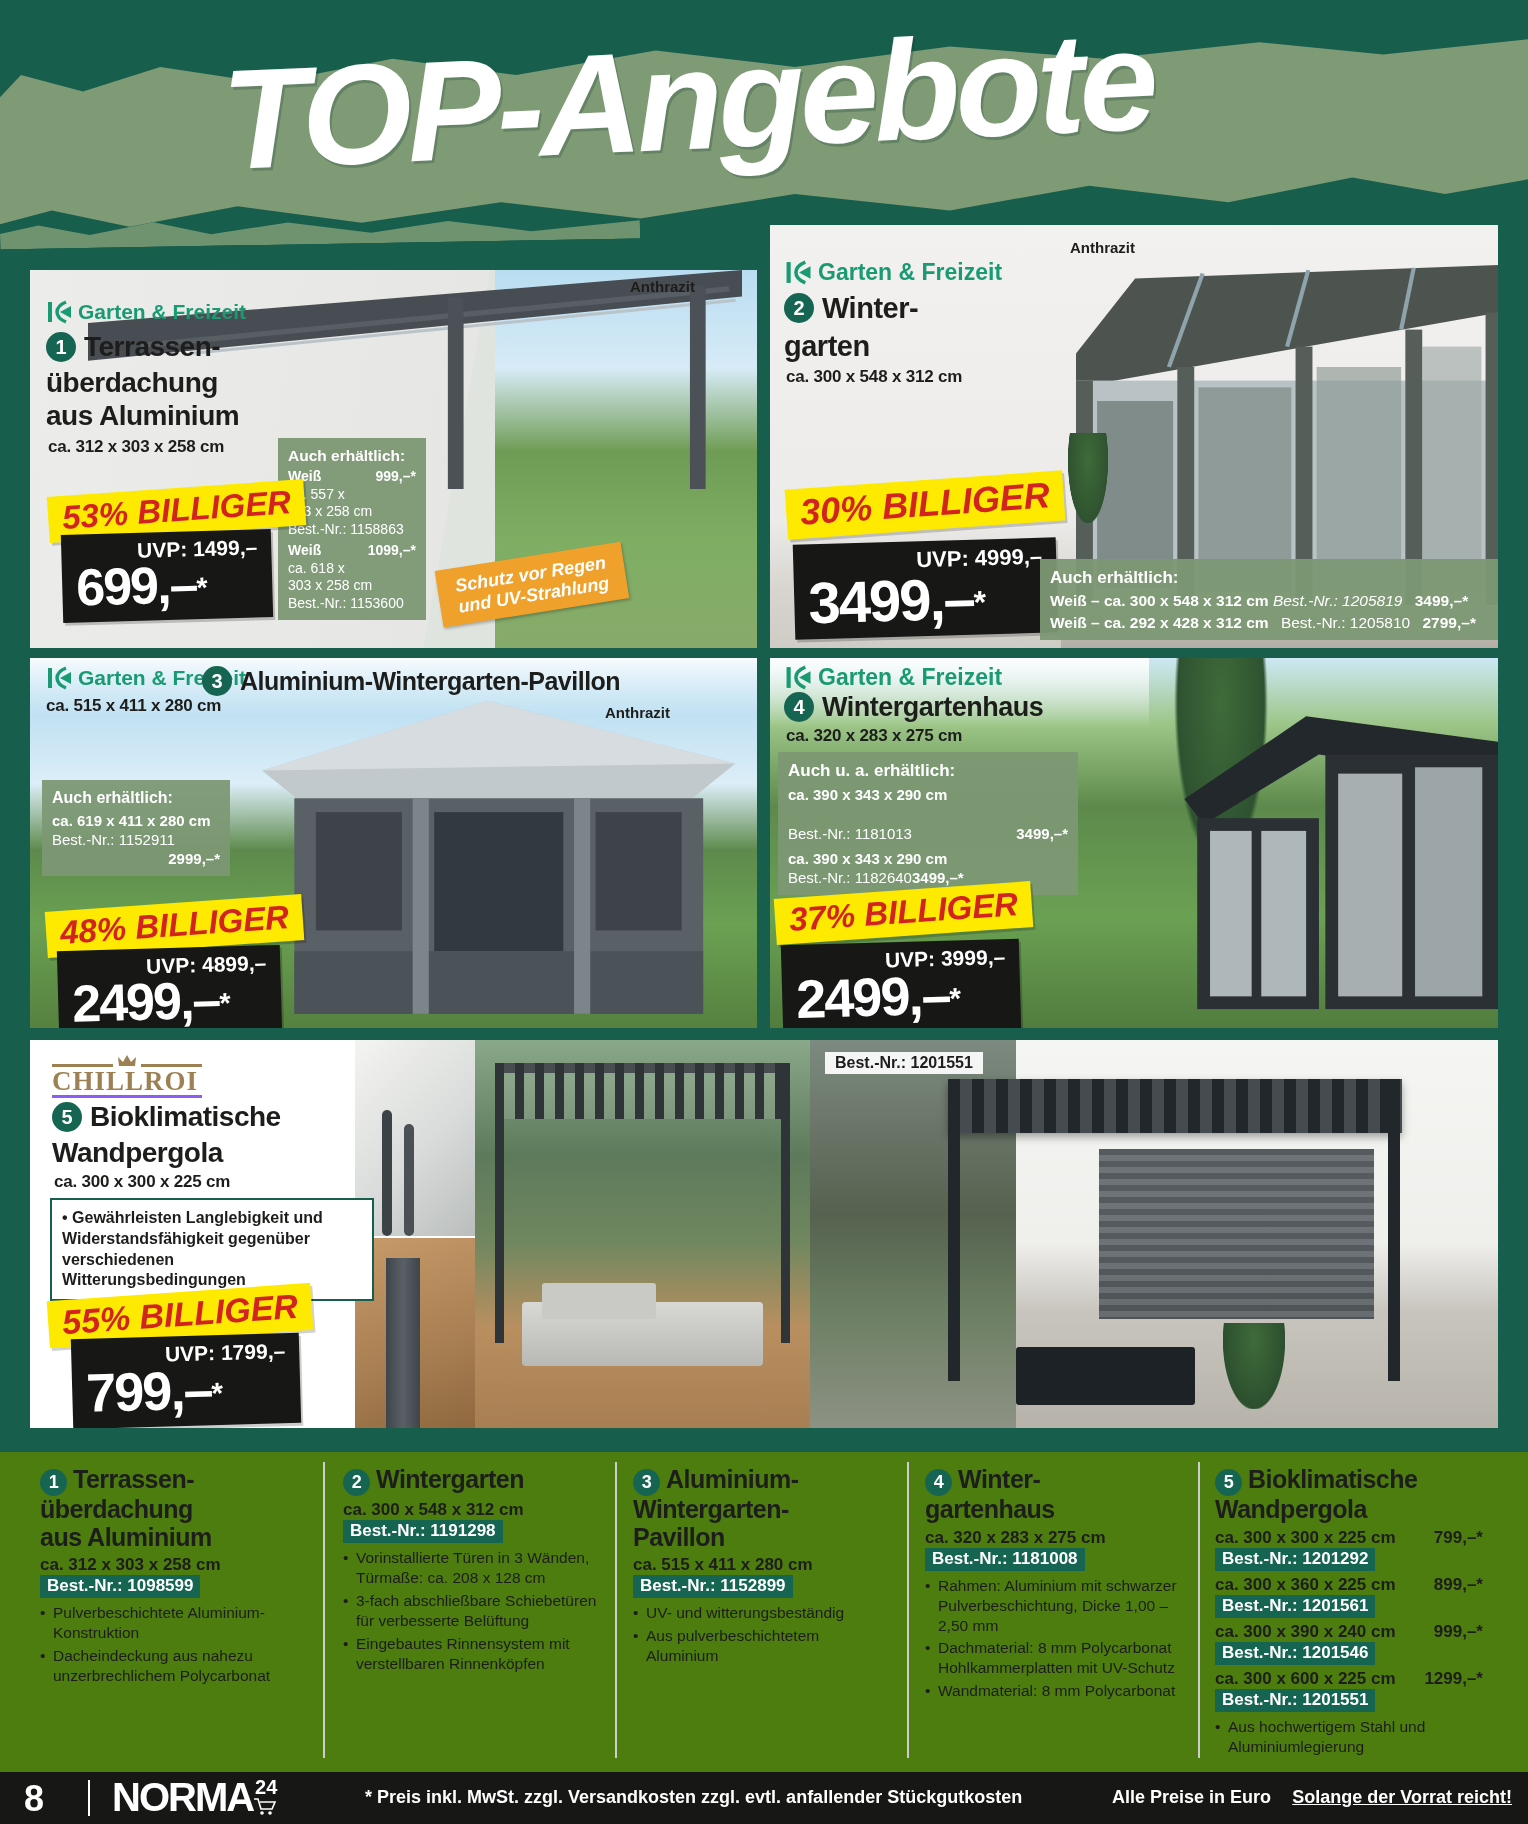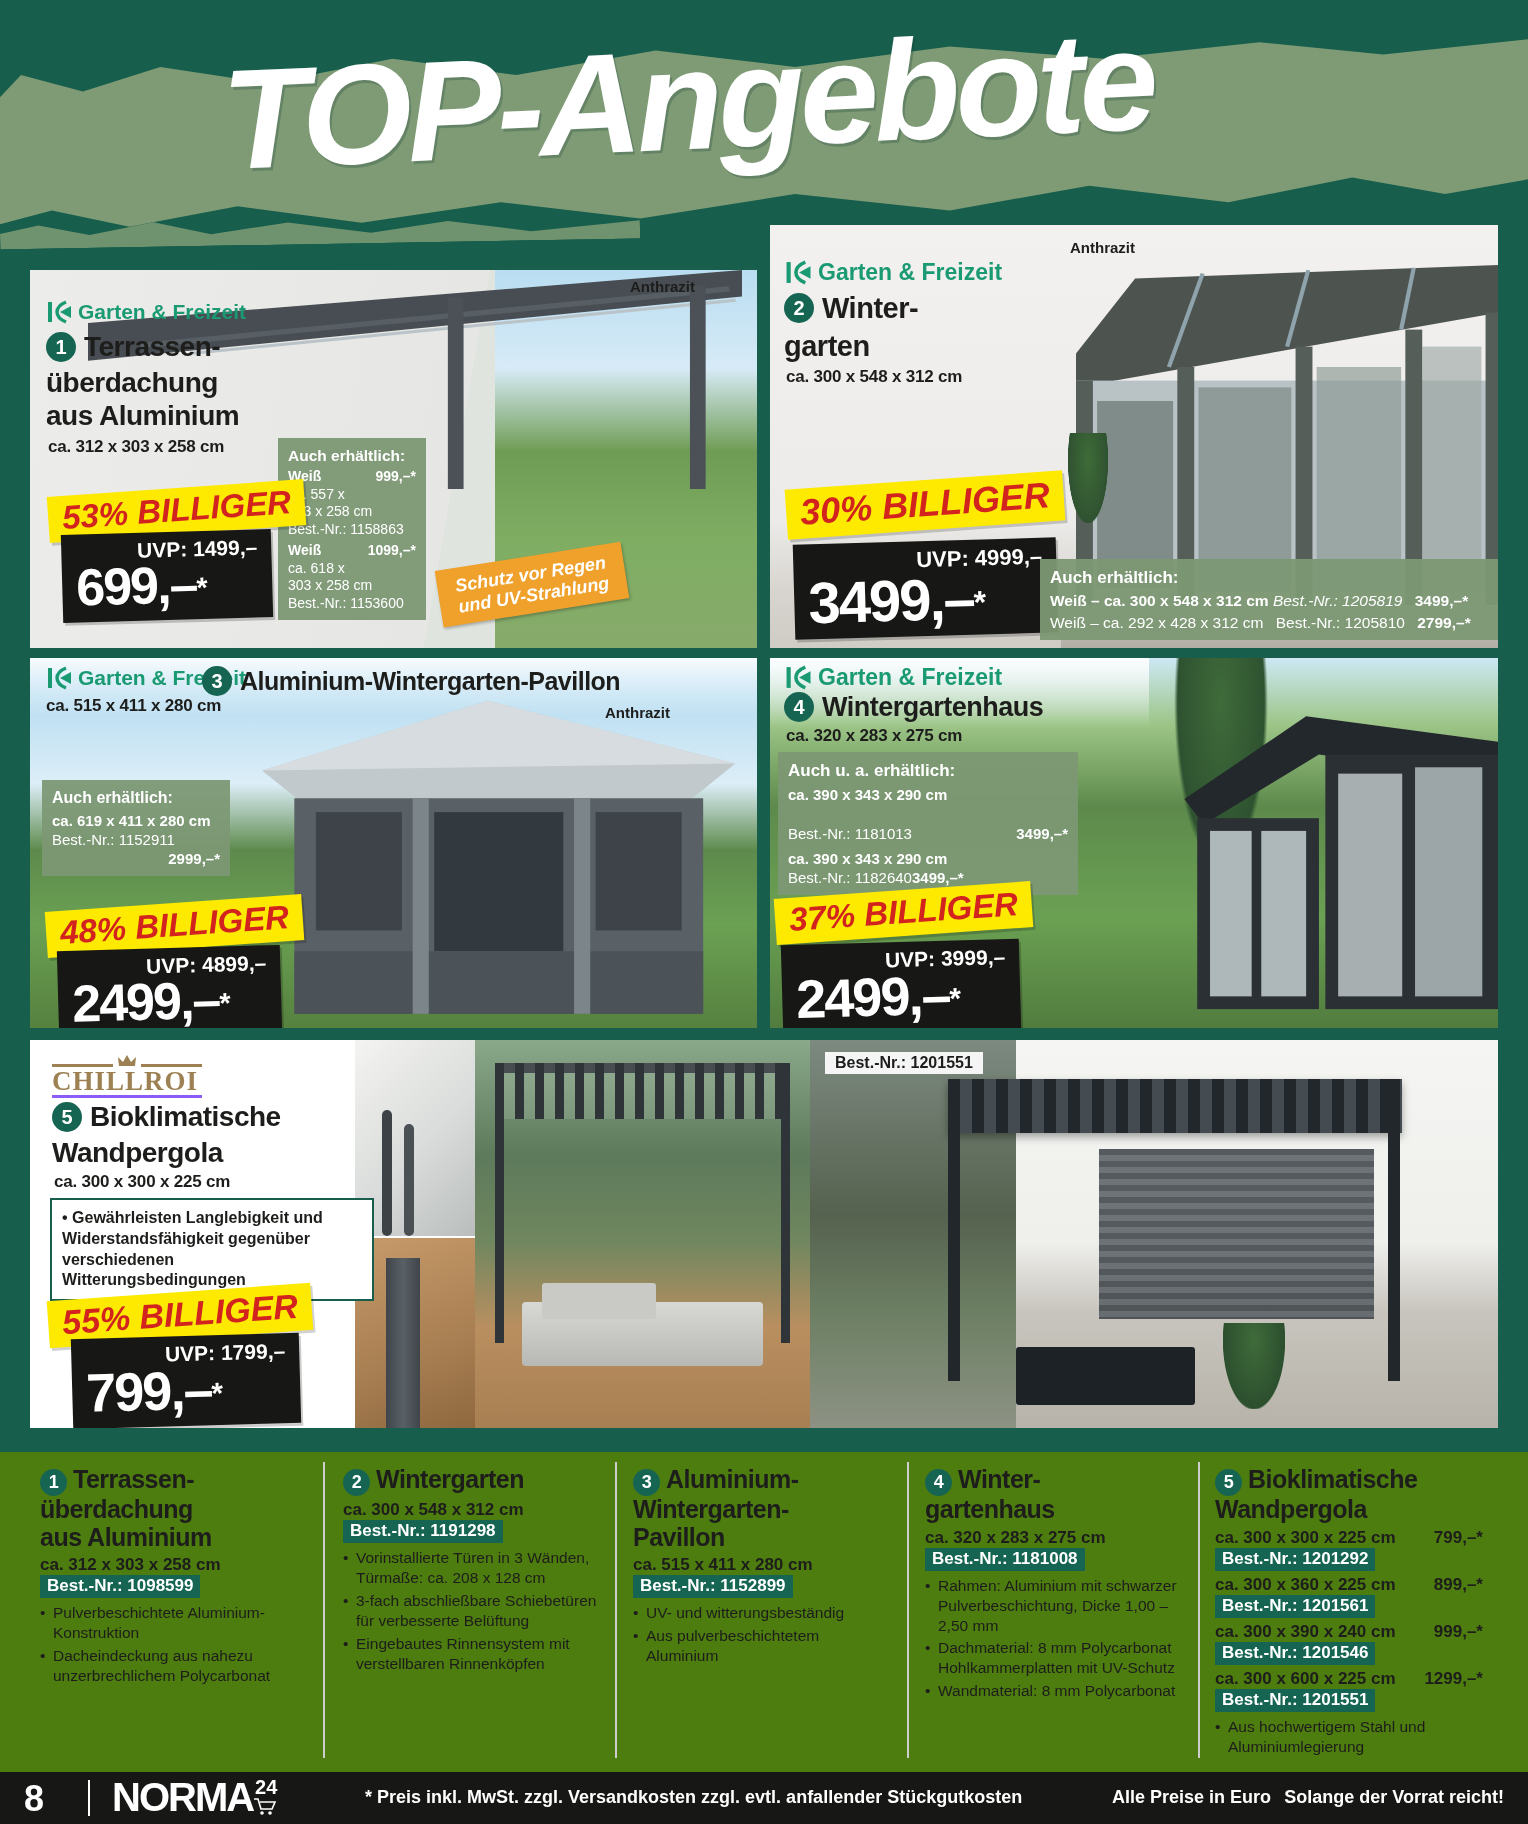--- a/index.html
+++ b/index.html
@@ -172,21 +172,21 @@
     <div class="bigprice" style="font-size:58px;"><span>3499,–</span><sup>*</sup></div>
   </div>
   <div class="abs alsobox" style="left:270px;top:334px;width:438px;font-size:15.5px;">
     <div class="hd" style="font-size:17px;">Auch erhältlich:</div>
     <div style="margin-top:3px;white-space:nowrap;">
       <span style="font-weight:bold;">Weiß – ca. 300 x 548 x 312 cm</span>
       <span style="font-style:italic;">Best.-Nr.: 1205819</span>
       <span style="font-weight:bold;margin-left:8px;">3499,–*</span>
     </div>
     <div style="margin-top:2px;white-space:nowrap;">
-      <span style="font-weight:normal;">Weiß – ca. 292 x 428 x 312 cm</span>
+      <span style="font-weight:bold;">Weiß – ca. 292 x 428 x 312 cm</span>
       <span style="margin-left:8px;">Best.-Nr.: 1205810</span>
       <span style="font-weight:bold;margin-left:8px;">2799,–*</span>
     </div>
   </div>
 </section>
 
 <section class="card" style="left:30px;top:658px;width:727px;height:370px;">
   <div class="ph" style="left:0;top:0;width:100%;height:100%;background:linear-gradient(180deg,#a9d6ee 0%,#dceef8 34%,#5d8a4c 52%,#6ba153 72%,#56813f 100%);"></div>
   <div class="ph" style="left:0;top:0;width:100%;height:58px;background:linear-gradient(180deg,rgba(255,255,255,.92),rgba(255,255,255,0));"></div>
   <svg class="ph" style="left:26%;top:6%;width:74%;height:94%;" viewBox="0 0 100 100" preserveAspectRatio="none">
@@ -420,14 +420,14 @@
       <span class="n24">24</span>
       <svg width="24" height="20" viewBox="0 0 24 20">
         <path d="M1 2 L5 2 L8 12 L19 12 L22 5 L7 5" stroke="#fff" stroke-width="1.6" fill="none"></path>
         <circle cx="9" cy="16" r="1.8" fill="#fff"></circle>
         <circle cx="17" cy="16" r="1.8" fill="#fff"></circle>
       </svg>
     </span>
   </div>
   <div class="ftext" style="left:365px;">* Preis inkl. MwSt. zzgl. Versandkosten zzgl. evtl. anfallender Stückgutkosten</div>
   <div class="ftext" style="left:1112px;">Alle Preise in Euro</div>
-  <div class="ftext" style="right:24px;">Solange der Vorrat reicht!</div>
+  <div class="ftext" style="right:16px;text-decoration:underline;">Solange der Vorrat reicht!</div>
 </footer>
 
 </body></html>

